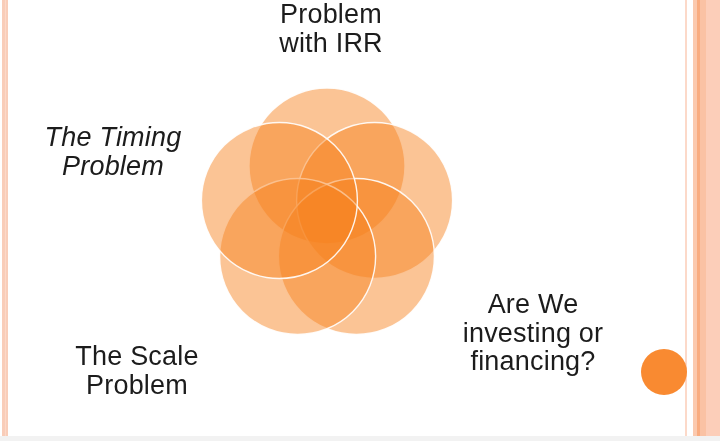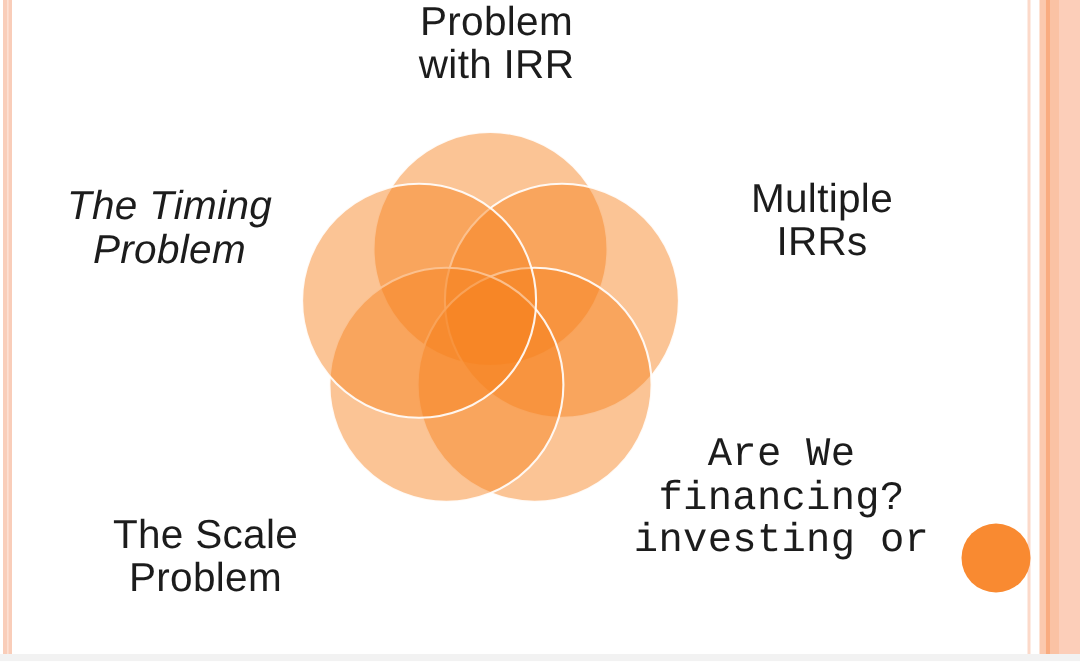--- a/index.html
+++ b/index.html
@@ -28,21 +28,21 @@
     stroke:var(--venn-stroke); stroke-width:1.4; stroke-opacity:0.9;
   }
   .label {
     position:absolute; text-align:center;
     font-size:27px; line-height:28.5px; letter-spacing:0.2px;
   }
   .label-title    { left:191px; top:0px;   width:280px; }
   .label-timing   { left:3px;   top:123px; width:220px;font-style:italic; }
   .label-multiple { left:438px; top:118px; width:220px; }
   .label-scale    { left:27px;  top:302px; width:220px;margin-top:40px; }
-  .label-invest   { left:406px; top:290px; width:230px;font-family:Liberation Mono, monospace; }
+  .label-invest   { left:418px; top:290px; width:230px; }
   .bullet-dot {
     position:absolute; left:641px; top:349px; width:46px; height:46px;
     border-radius:50%; background:var(--bullet);
   }
 </style>
 </head>
 <body>
 
 <div class="slide">
 
@@ -69,31 +69,27 @@
   <div class="label label-title">
     <div>Problem</div>
     <div>with IRR</div>
   </div>
 
   <div class="label label-timing">
     <div>The Timing</div>
     <div>Problem</div>
   </div>
 
-  <div class="label label-multiple">
-    <div>Multiple</div>
-    <div>IRRs</div>
-  </div>
 
   <div class="label label-scale">
     <div>The Scale</div>
     <div>Problem</div>
   </div>
 
   <div class="label label-invest">
     <div>Are We</div>
+    <div>investing or</div>
     <div>financing?</div>
-    <div>investing or</div>
   </div>
 
   <div class="bullet-dot"></div>
 
 </div>
 
 </body></html>

